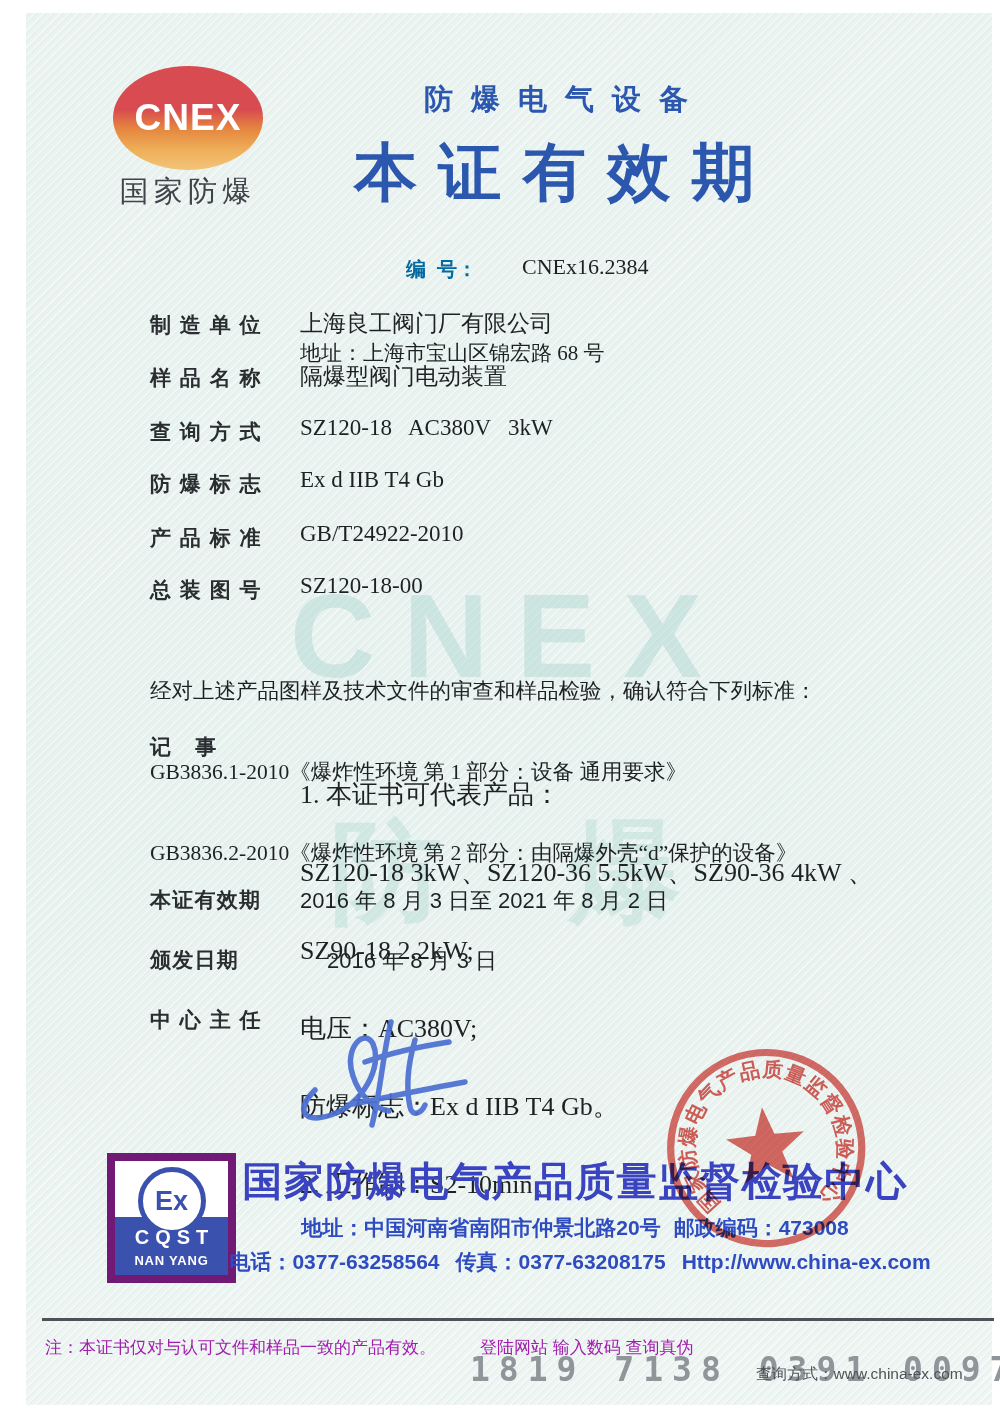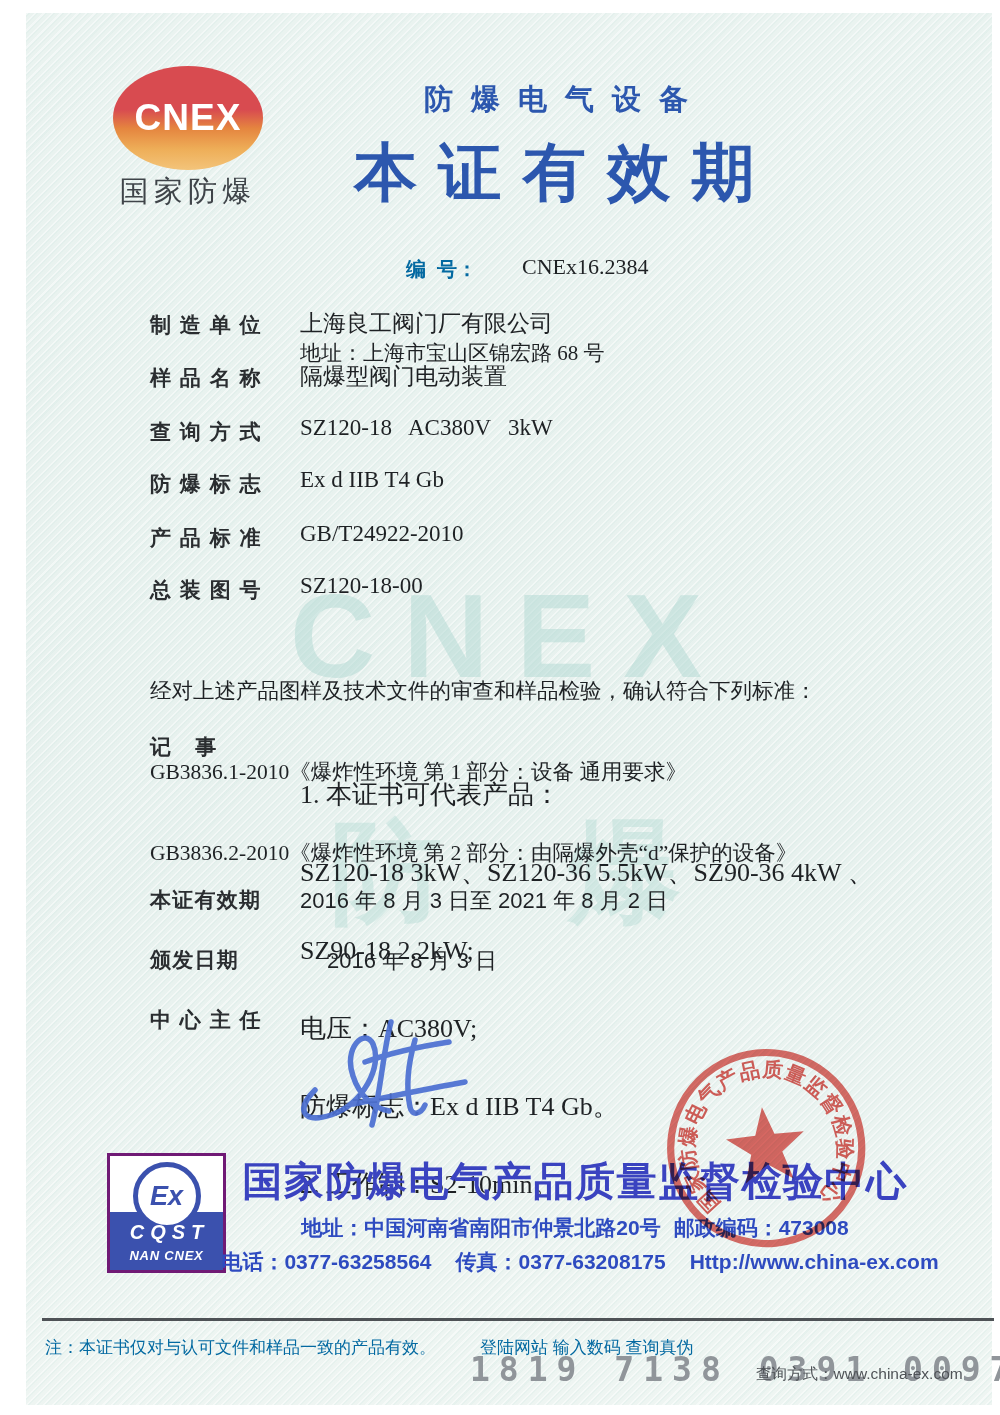--- a/index.html
+++ b/index.html
@@ -28,35 +28,35 @@
   
   .flabel{font-size:21px;font-weight:700;color:#2a2d30;letter-spacing:.42em;white-space:pre;}
   .fval{font-size:23px;font-family:"Liberation Serif",serif;color:#1e2124;white-space:pre;}
   .sans-val{font-size:22px;font-weight:500;color:#1e2124;white-space:pre;}
   .para{font-size:21.5px;font-family:"Liberation Serif",serif;color:#1e2124;line-height:27px;white-space:pre;}
   .remarks{font-size:26px;font-family:"Liberation Serif",serif;color:#1e2124;line-height:26px;white-space:pre;}
   
   .sig{left:293px;top:1010px;}
   .stamp{left:653px;top:1033px;transform:rotate(-6deg);mix-blend-mode:multiply;z-index:4;}
   
-  .exlogo{left:107px;top:1153px;width:113px;height:114px;border:3px solid #701a75;background:#ffffff;z-index:3;font-style:italic;}
+  .exlogo{left:107px;top:1153px;width:113px;height:114px;border:8px solid #701a75;background:#ffffff;z-index:3;}
   .exlogo .band{position:absolute;left:0;right:0;bottom:0;height:58px;background:#3b51ae;}
   .exlogo .circle{position:absolute;left:50%;top:6px;transform:translateX(-50%);width:58px;height:58px;border:5px solid #3b51ae;border-radius:50%;background:#ffffff;z-index:2;display:flex;align-items:center;justify-content:center;}
   .exlogo .circle span{color:#3b51ae;font-weight:800;font-size:27px;}
   .exlogo .cqst{position:absolute;left:0;right:0;bottom:26px;text-align:center;color:#ffffff;font-weight:700;font-size:20px;letter-spacing:.3em;text-indent:.3em;z-index:3;}
   .exlogo .ny{position:absolute;left:0;right:0;bottom:7px;text-align:center;color:#ffffff;font-weight:700;font-size:13px;letter-spacing:.06em;z-index:3;}
   .org-name{left:233px;top:1154px;width:684px;text-align:center;font-size:40px;font-weight:800;color:#3a43c0;
             font-family:"Liberation Serif",serif;z-index:3;letter-spacing:.04em;}
   .org-line2{left:233px;top:1214px;width:684px;text-align:center;font-size:21px;font-weight:700;color:#2e4bc0;z-index:3;}
   .org-line2 .gap{margin-left:13px;}
   .org-line3{left:206px;top:1248px;width:748px;text-align:center;font-size:21px;font-weight:700;color:#2e4bc0;z-index:3;}
-  .org-line3 .gap{margin-left:24px;}
+  .org-line3 .gap{margin-left:16px;}
   
   .rule{left:42px;top:1318px;width:952px;height:3px;background:#4e5256;}
-  .note-row{left:45px;top:1336px;display:flex;gap:44px;font-size:17px;color:#0369a1;}
+  .note-row{left:45px;top:1336px;display:flex;gap:44px;font-size:17px;color:#a21caf;}
   .code{left:470px;top:1350px;font-family:"DejaVu Sans Mono",monospace;font-size:33px;font-weight:600;
         color:#90959a;letter-spacing:9px;white-space:pre;}
   .query{left:756px;top:1364px;font-size:15.5px;color:#4f5357;display:flex;align-items:baseline;}
 </style>
 </head>
 <body>
 
 <div class="scan">
   <div class="paper"></div>
 
@@ -133,21 +133,21 @@
     </text>
     <polygon opacity="0.8" fill="#d8453f" points="110,72 119.4,99.1 148,99.6 125.2,116.9 133.5,144.4 110,128 86.5,144.4 94.8,116.9 72,99.6 100.6,99.1"></polygon>
   </svg>
 
   <div class="abs exlogo">
     <div class="band"></div>
     <div class="circle">
       <span>Ex</span>
     </div>
     <div class="cqst">CQST</div>
-    <div class="ny">NAN CNEX</div>
+    <div class="ny">NAN YANG</div>
   </div>
 
   <div class="abs org-name">国家防爆电气产品质量监督检验中心</div>
   <div class="abs org-line2">
     <span>地址：中国河南省南阳市仲景北路20号</span><span class="gap">邮政编码：473008</span>
   </div>
   <div class="abs org-line3">
     <span>电话：0377-63258564</span><span class="gap">传真：0377-63208175</span><span class="gap">Http://www.china-ex.com</span>
   </div>
 

